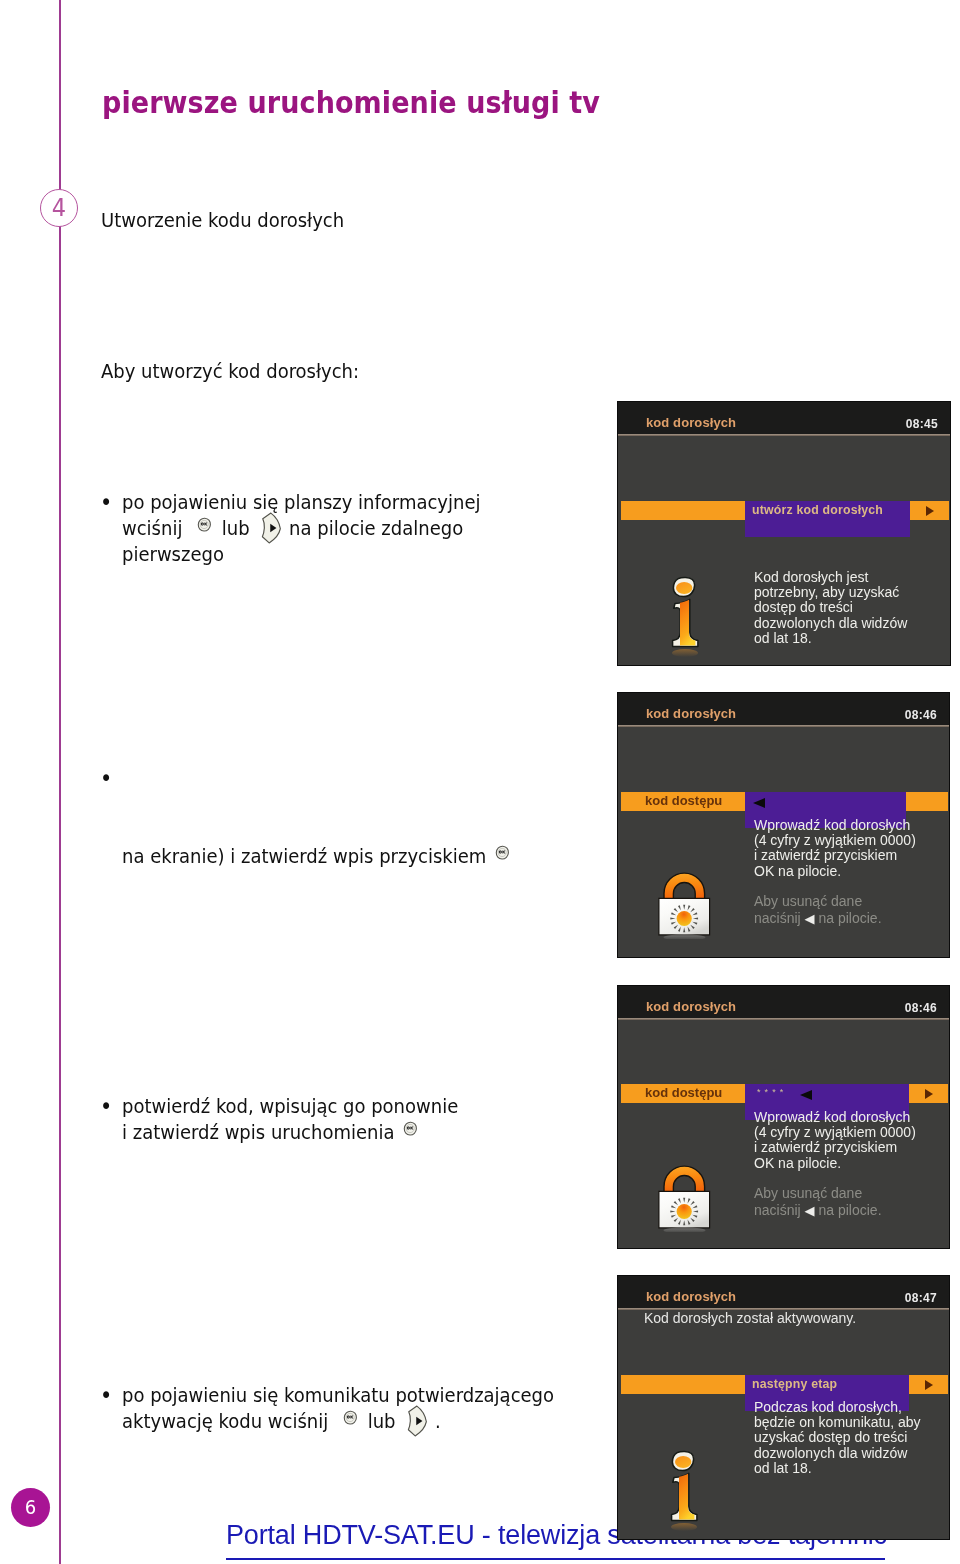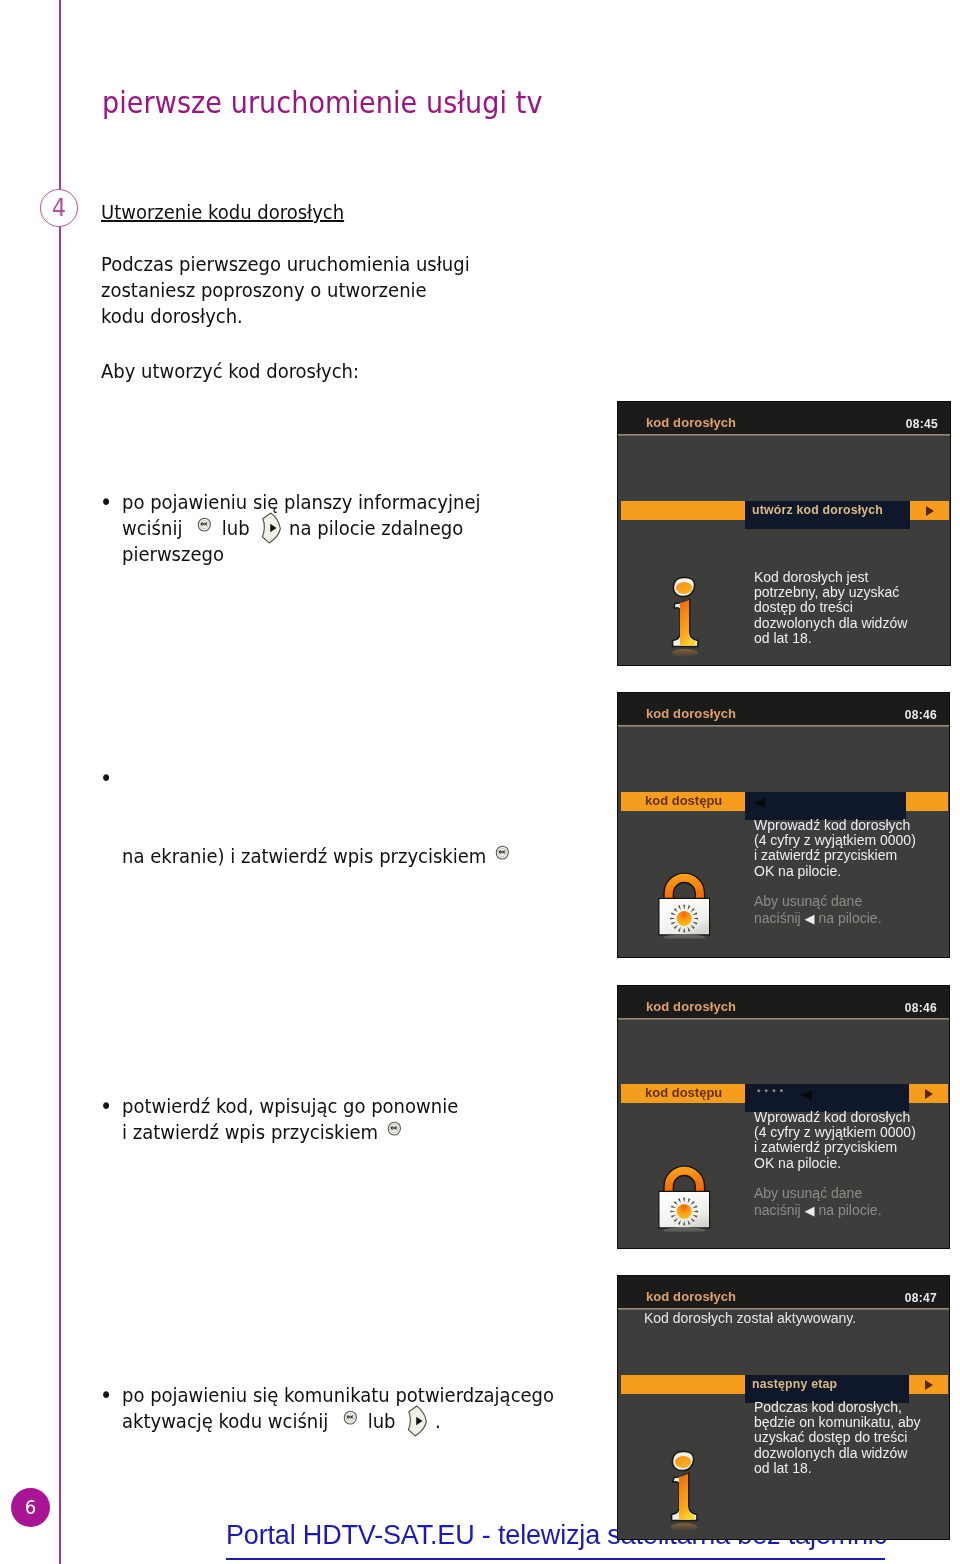--- a/index.html
+++ b/index.html
@@ -7,29 +7,29 @@
        font-family:"DejaVu Sans Condensed","DejaVu Sans",sans-serif;overflow:hidden;position:relative;
        -webkit-font-smoothing:antialiased;}
   .page{position:absolute;left:0;top:0;width:960px;height:1564px;background:#fff;}
 
   
   .vrule{position:absolute;left:58.6px;top:0;width:2.3px;height:1564px;background:#9E3B91;}
 
   
   .title{position:absolute;left:102px;top:88px;font-size:30px;line-height:30px;
          color:#9B1580;letter-spacing:0.1px;
-         font-weight:400;white-space:nowrap;}
+         font-weight:700;white-space:nowrap;}
 
   
   .stepnum{position:absolute;left:40px;top:189px;width:38px;height:38px;border-radius:50%;
            border:1.6px solid #B5549E;background:#fff;color:#B5549E;box-sizing:border-box;
            font-size:25px;line-height:36px;text-align:center;font-weight:400;}
 
-  .h2{position:absolute;left:101px;top:202px;font-size:20px;line-height:20px;color:#111;
-      white-space:nowrap;text-decoration:underline;}
+  .h2{position:absolute;left:101px;top:210px;font-size:20px;line-height:20px;color:#111;
+      white-space:nowrap;}
   .intro{position:absolute;left:101px;top:251px;font-size:20px;line-height:26px;color:#111;}
   .lead{position:absolute;left:101px;top:361px;font-size:20px;line-height:20px;color:#111;
         white-space:nowrap;}
 
   .bullet{position:absolute;font-size:20px;line-height:26px;color:#111;}
   .bullet .dot{position:absolute;left:-5px;top:0px;font-size:23px;line-height:26px;}
   .bullet .btxt{display:block;margin-left:17px;}
 
   
   .ico{display:inline-block;vertical-align:2px;margin:0 4px 0 9px;}
@@ -55,21 +55,21 @@
   .shot .hdr:after{content:"";position:absolute;left:0;bottom:0;width:100%;height:2px;
         background:linear-gradient(to bottom,#a8998a,#6a5c50);}
   .shot .hdrtitle{position:absolute;left:28px;top:21px;font-size:13px;line-height:0;
         color:#E0A06A;font-weight:bold;letter-spacing:0.1px;}
   .shot .clock{position:absolute;right:12px;top:22px;font-size:12px;line-height:0;
         color:#e9e9e9;font-weight:bold;letter-spacing:0.3px;}
   .shot .notice{position:absolute;left:26px;top:42px;font-size:14px;line-height:0;color:#e7e7e5;}
 
   .shot .bar{position:absolute;left:4px;height:19px;background:#F79D1E;}
   .shot .barlabel{position:absolute;font-size:13px;line-height:0;color:#66320B;font-weight:bold;}
-  .shot .white{position:absolute;height:28px;background:#0f172a;}
+  .shot .white{position:absolute;height:36px;background:#4c1d95;}
   .shot .white .lbl{position:absolute;left:7px;top:9px;font-size:12.3px;line-height:0;
         color:#DDB984;font-weight:bold;letter-spacing:0.2px;}
   .shot .white .dots{position:absolute;left:12px;top:8px;font-size:9px;line-height:0;
         color:#CFC09A;letter-spacing:0.8px;}
   .shot .tri{position:absolute;width:0;height:0;}
 
   .shot .body{position:absolute;font-size:14px;line-height:15.2px;color:#eeeeea;}
   .shot .hint{position:absolute;font-size:14px;line-height:16.9px;color:#8c8c86;}
   .shot .hint .gl{color:#ededea;font-size:13px;}
   .shot .gicon{position:absolute;}
@@ -80,25 +80,20 @@
 <div class="page">
 
   <div class="vrule"></div>
 
   <div class="title">pierwsze uruchomienie usługi tv</div>
 
   <div class="stepnum">4</div>
 
   <div class="h2">Utworzenie kodu dorosłych</div>
 
-  <div class="intro">
-    <div>Podczas pierwszego uruchomienia usługi</div>
-    <div>zostaniesz poproszony o utworzenie</div>
-    <div>kodu dorosłych.</div>
-  </div>
 
   <div class="lead">Aby utworzyć kod dorosłych:</div>
 
   <div class="bullet" id="b1" style="left:105px;top:489px;width:520px;">
     <span class="dot">•</span>
     <span class="btxt"><span>po pojawieniu się planszy informacyjnej</span><br><span>wciśnij </span><span class="ico"><svg width="15" height="16" viewBox="0 0 15 16" class="rico" shape-rendering="geometricPrecision">
 <path d="M7.8 1.2 C11.2 1.4 13.6 4.2 13.4 7.8 C13.2 11.4 10.4 14.1 7.0 14.0 C3.5 13.9 1.1 11.1 1.3 7.5 C1.5 4.0 4.3 1.0 7.8 1.2 Z" fill="#F2F2EB" stroke="#575751" stroke-width="1.1"></path>
 <path d="M7.2 3.4 C9.6 3.4 11.3 5.2 11.2 7.6 C11.1 9.9 9.3 11.7 7.0 11.6 C4.7 11.5 3.1 9.7 3.2 7.4 C3.3 5.1 5.0 3.4 7.2 3.4 Z" fill="none" stroke="#b3b3ab" stroke-width="0.65"></path>
 <g fill="#1c1c1c">
 <path d="M5.3 5.5 C6.3 5.5 6.9 6.1 6.9 7.0 C6.9 7.9 6.3 8.5 5.3 8.5 C4.4 8.5 3.8 7.9 3.8 7.0 C3.8 6.1 4.4 5.5 5.3 5.5 Z M5.3 6.4 C4.9 6.4 4.7 6.7 4.7 7.0 C4.7 7.4 4.9 7.6 5.3 7.6 C5.7 7.6 6.0 7.4 6.0 7.0 C6.0 6.7 5.7 6.4 5.3 6.4 Z"></path>
@@ -117,21 +112,21 @@
 <path d="M7.2 3.4 C9.6 3.4 11.3 5.2 11.2 7.6 C11.1 9.9 9.3 11.7 7.0 11.6 C4.7 11.5 3.1 9.7 3.2 7.4 C3.3 5.1 5.0 3.4 7.2 3.4 Z" fill="none" stroke="#b3b3ab" stroke-width="0.65"></path>
 <g fill="#1c1c1c">
 <path d="M5.3 5.5 C6.3 5.5 6.9 6.1 6.9 7.0 C6.9 7.9 6.3 8.5 5.3 8.5 C4.4 8.5 3.8 7.9 3.8 7.0 C3.8 6.1 4.4 5.5 5.3 5.5 Z M5.3 6.4 C4.9 6.4 4.7 6.7 4.7 7.0 C4.7 7.4 4.9 7.6 5.3 7.6 C5.7 7.6 6.0 7.4 6.0 7.0 C6.0 6.7 5.7 6.4 5.3 6.4 Z"></path>
 <path d="M7.4 5.5 L8.3 5.5 L8.3 6.6 L9.3 5.5 L10.4 5.5 L9.1 6.9 L10.5 8.5 L9.3 8.5 L8.3 7.2 L8.3 8.5 L7.4 8.5 Z"></path>
 </g>
 </svg></span></span>
   </div>
 
   <div class="bullet" id="b3" style="left:105px;top:1093px;width:540px;">
     <span class="dot">•</span>
-    <span class="btxt"><span>potwierdź kod, wpisując go ponownie</span><br><span>i zatwierdź wpis przyciskiem</span><span class="ico"><svg width="15" height="16" viewBox="0 0 15 16" class="rico" shape-rendering="geometricPrecision">
+    <span class="btxt"><span>potwierdź kod, wpisując go ponownie</span><br><span>i zatwierdź wpis uruchomienia</span><span class="ico"><svg width="15" height="16" viewBox="0 0 15 16" class="rico" shape-rendering="geometricPrecision">
 <path d="M7.8 1.2 C11.2 1.4 13.6 4.2 13.4 7.8 C13.2 11.4 10.4 14.1 7.0 14.0 C3.5 13.9 1.1 11.1 1.3 7.5 C1.5 4.0 4.3 1.0 7.8 1.2 Z" fill="#F2F2EB" stroke="#575751" stroke-width="1.1"></path>
 <path d="M7.2 3.4 C9.6 3.4 11.3 5.2 11.2 7.6 C11.1 9.9 9.3 11.7 7.0 11.6 C4.7 11.5 3.1 9.7 3.2 7.4 C3.3 5.1 5.0 3.4 7.2 3.4 Z" fill="none" stroke="#b3b3ab" stroke-width="0.65"></path>
 <g fill="#1c1c1c">
 <path d="M5.3 5.5 C6.3 5.5 6.9 6.1 6.9 7.0 C6.9 7.9 6.3 8.5 5.3 8.5 C4.4 8.5 3.8 7.9 3.8 7.0 C3.8 6.1 4.4 5.5 5.3 5.5 Z M5.3 6.4 C4.9 6.4 4.7 6.7 4.7 7.0 C4.7 7.4 4.9 7.6 5.3 7.6 C5.7 7.6 6.0 7.4 6.0 7.0 C6.0 6.7 5.7 6.4 5.3 6.4 Z"></path>
 <path d="M7.4 5.5 L8.3 5.5 L8.3 6.6 L9.3 5.5 L10.4 5.5 L9.1 6.9 L10.5 8.5 L9.3 8.5 L8.3 7.2 L8.3 8.5 L7.4 8.5 Z"></path>
 </g>
 </svg></span></span>
   </div>
 
   <div class="bullet" id="b4" style="left:105px;top:1382px;width:560px;">

